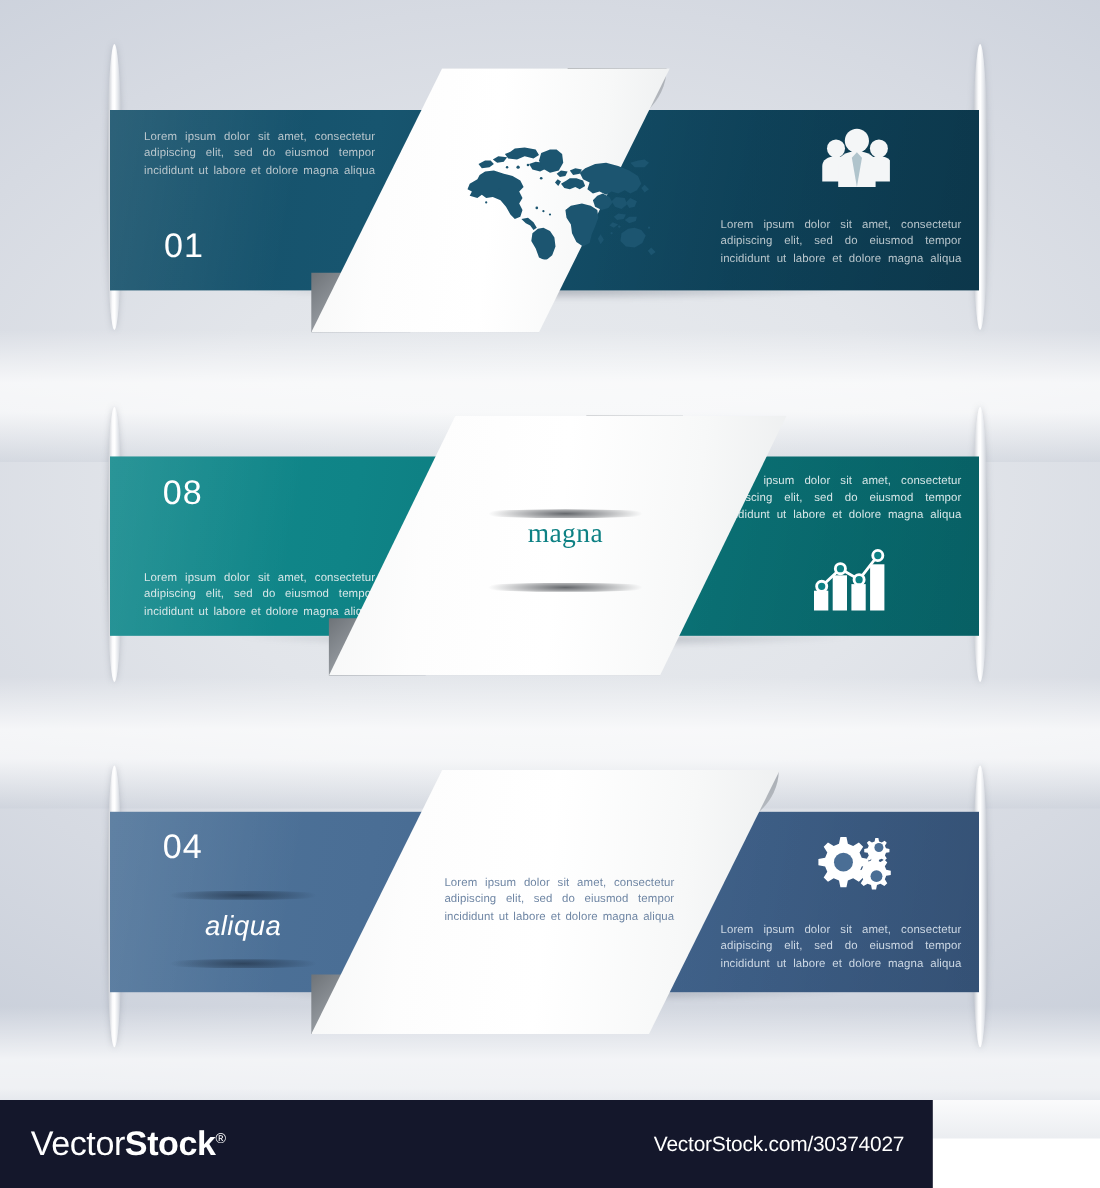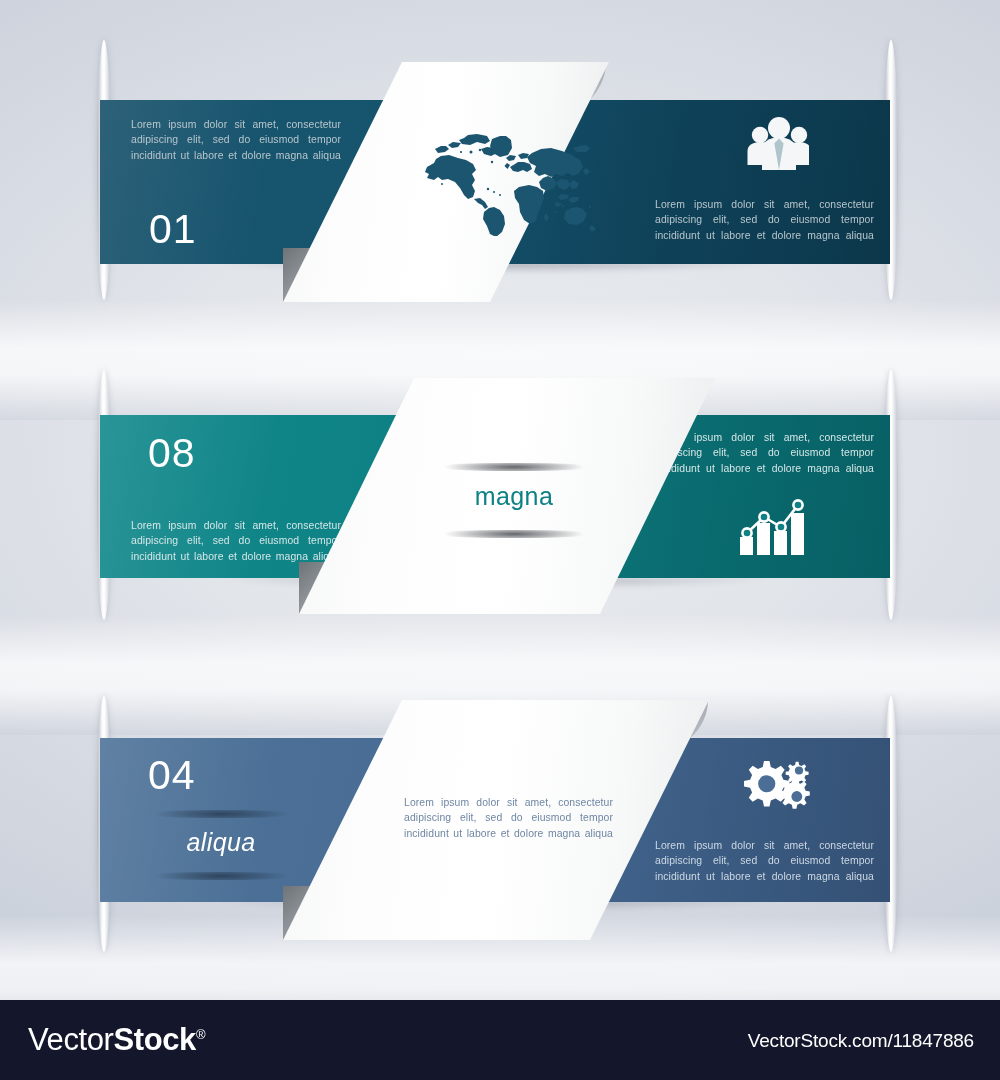--- a/index.html
+++ b/index.html
@@ -87,21 +87,21 @@
     text-align-last: justify;
     letter-spacing: 0.1px;
   }
   .para.on-dark { color: #b9c6cc; }
   .para.on-dark-2 { color: #d6e6e7; }
   .para.on-dark-3 { color: #cdd8e4; }
   .para.on-light { color: #6f86a4; }
 
   .num {
     position: absolute;
-    font-size: 41px;
+    font-size: 31px;
     font-weight: 400;
     color: #ffffff;
     letter-spacing: 1px;
   }
 
   .kw {
     position: absolute;
     font-size: 25px;
     letter-spacing: 0.4px;
     text-align: center;
@@ -130,21 +130,21 @@
     background: radial-gradient(ellipse 50% 120% at 50% 50%, rgba(20,30,45,0.55) 0%, rgba(20,30,45,0.22) 48%, rgba(20,30,45,0.0) 78%);
   }
 
   .icon { position: absolute; }
   .worldmap { position: absolute; }
 
   
   .footer {
     position: absolute;
     left: 0; top: 1000px;
-    width: 1000px; height: 80px;
+    width: 848px; height: 80px;
     background: #14172b;
   }
   .vs-logo {
     position: absolute;
     left: 28px; top: 22px;
     font-size: 31px;
     color: #ffffff;
     letter-spacing: -0.4px;
     white-space: nowrap;
   }
@@ -305,21 +305,21 @@
     </div>
 
     <div class="curl tr" style="left:533px; top:48px; width:88px; height:52px;"></div>
     <div class="curl bl" style="left:299px; top:232px; width:88px; height:52px;"></div>
 
     <div class="ribbon" style="left:299px; top:48px; width:416px; height:236px;
                 clip-path: polygon(115px 0, 416px 0, 301px 236px, 0 236px);
                 filter: drop-shadow(2px 3px 5px rgba(98,105,118,0.42));"></div>
 
     <div class="divider dark" style="left:424px; top:133px; width:180px;"></div>
-    <div class="kw teal" style="left:424px; top:152px; width:180px;">magna</div>
+    <div class="kw teal" style="left:424px; top:142px; width:180px;font-family:Liberation Serif, serif;">magna</div>
     <div class="divider dark" style="left:424px; top:200px; width:180px;"></div>
   </div>
 
   <div class="row" style="top:650px;height:330px;">
 
     <div class="slit" style="left:97px; top:46px; height:256px;"></div>
     <div class="slit" style="left:884px; top:46px; height:256px;"></div>
 
     <div class="bar-shadow" style="top:250px;"></div>
 
@@ -357,16 +357,16 @@
                 clip-path: polygon(119px 0, 426px 0, 307px 240px, 0 240px);
                 filter: drop-shadow(2px 3px 5px rgba(98,105,118,0.42));"></div>
 
     <div class="para on-light" style="left:404px; top:145px; width:209px;">Lorem ipsum dolor sit amet, consectetur adipiscing elit, sed do eiusmod tempor incididunt ut labore et dolore magna aliqua</div>
   </div>
 
   <div class="footer">
     <div class="vs-logo">
       <span class="thin">Vector</span><span class="bold">Stock</span><span class="reg">®</span>
     </div>
-    <div class="vs-url">VectorStock.com/11847886</div>
+    <div class="vs-url">VectorStock.com/30374027</div>
   </div>
 
 </div>
 
 </body></html>

